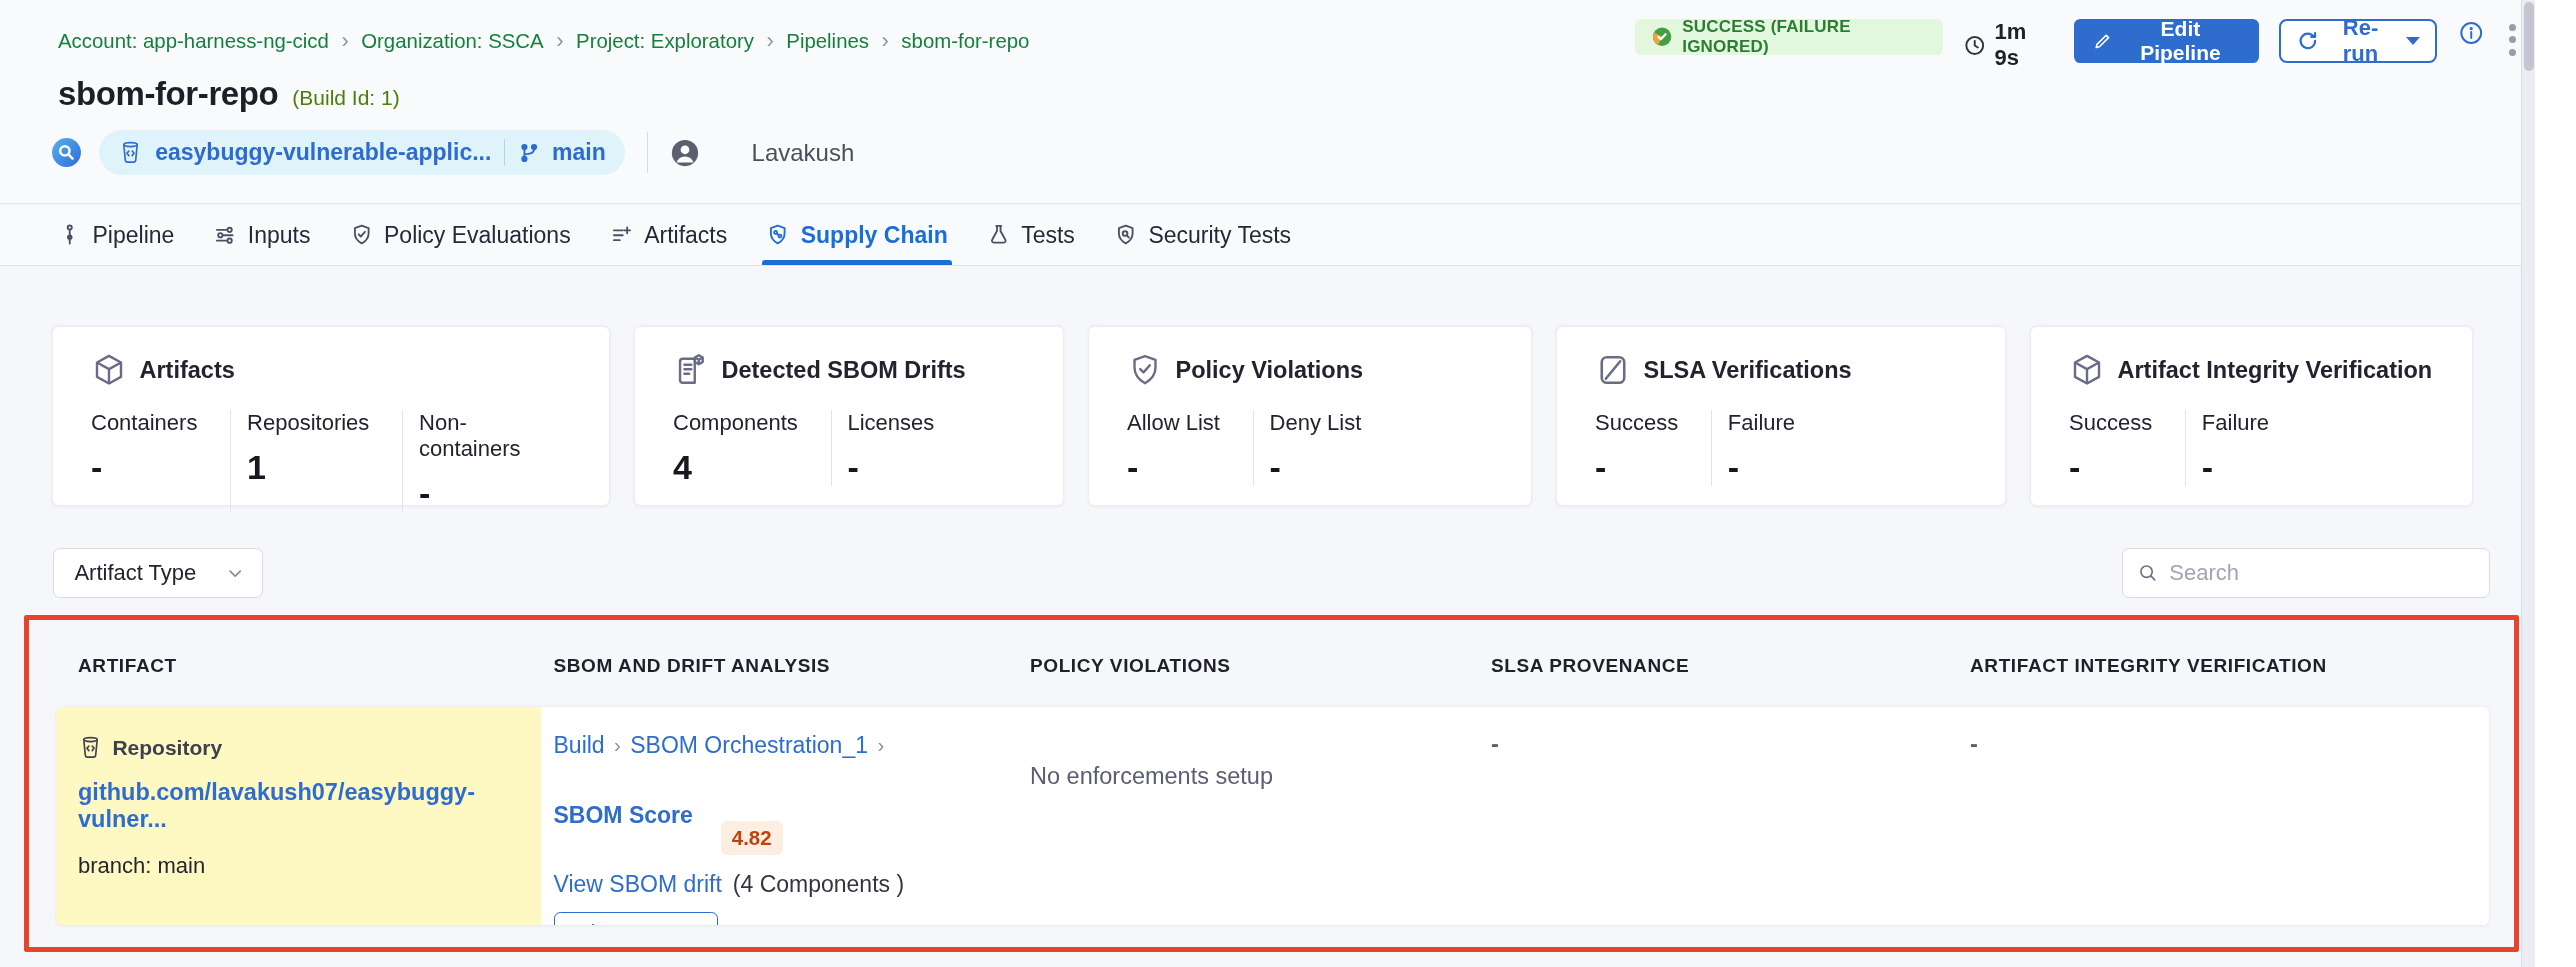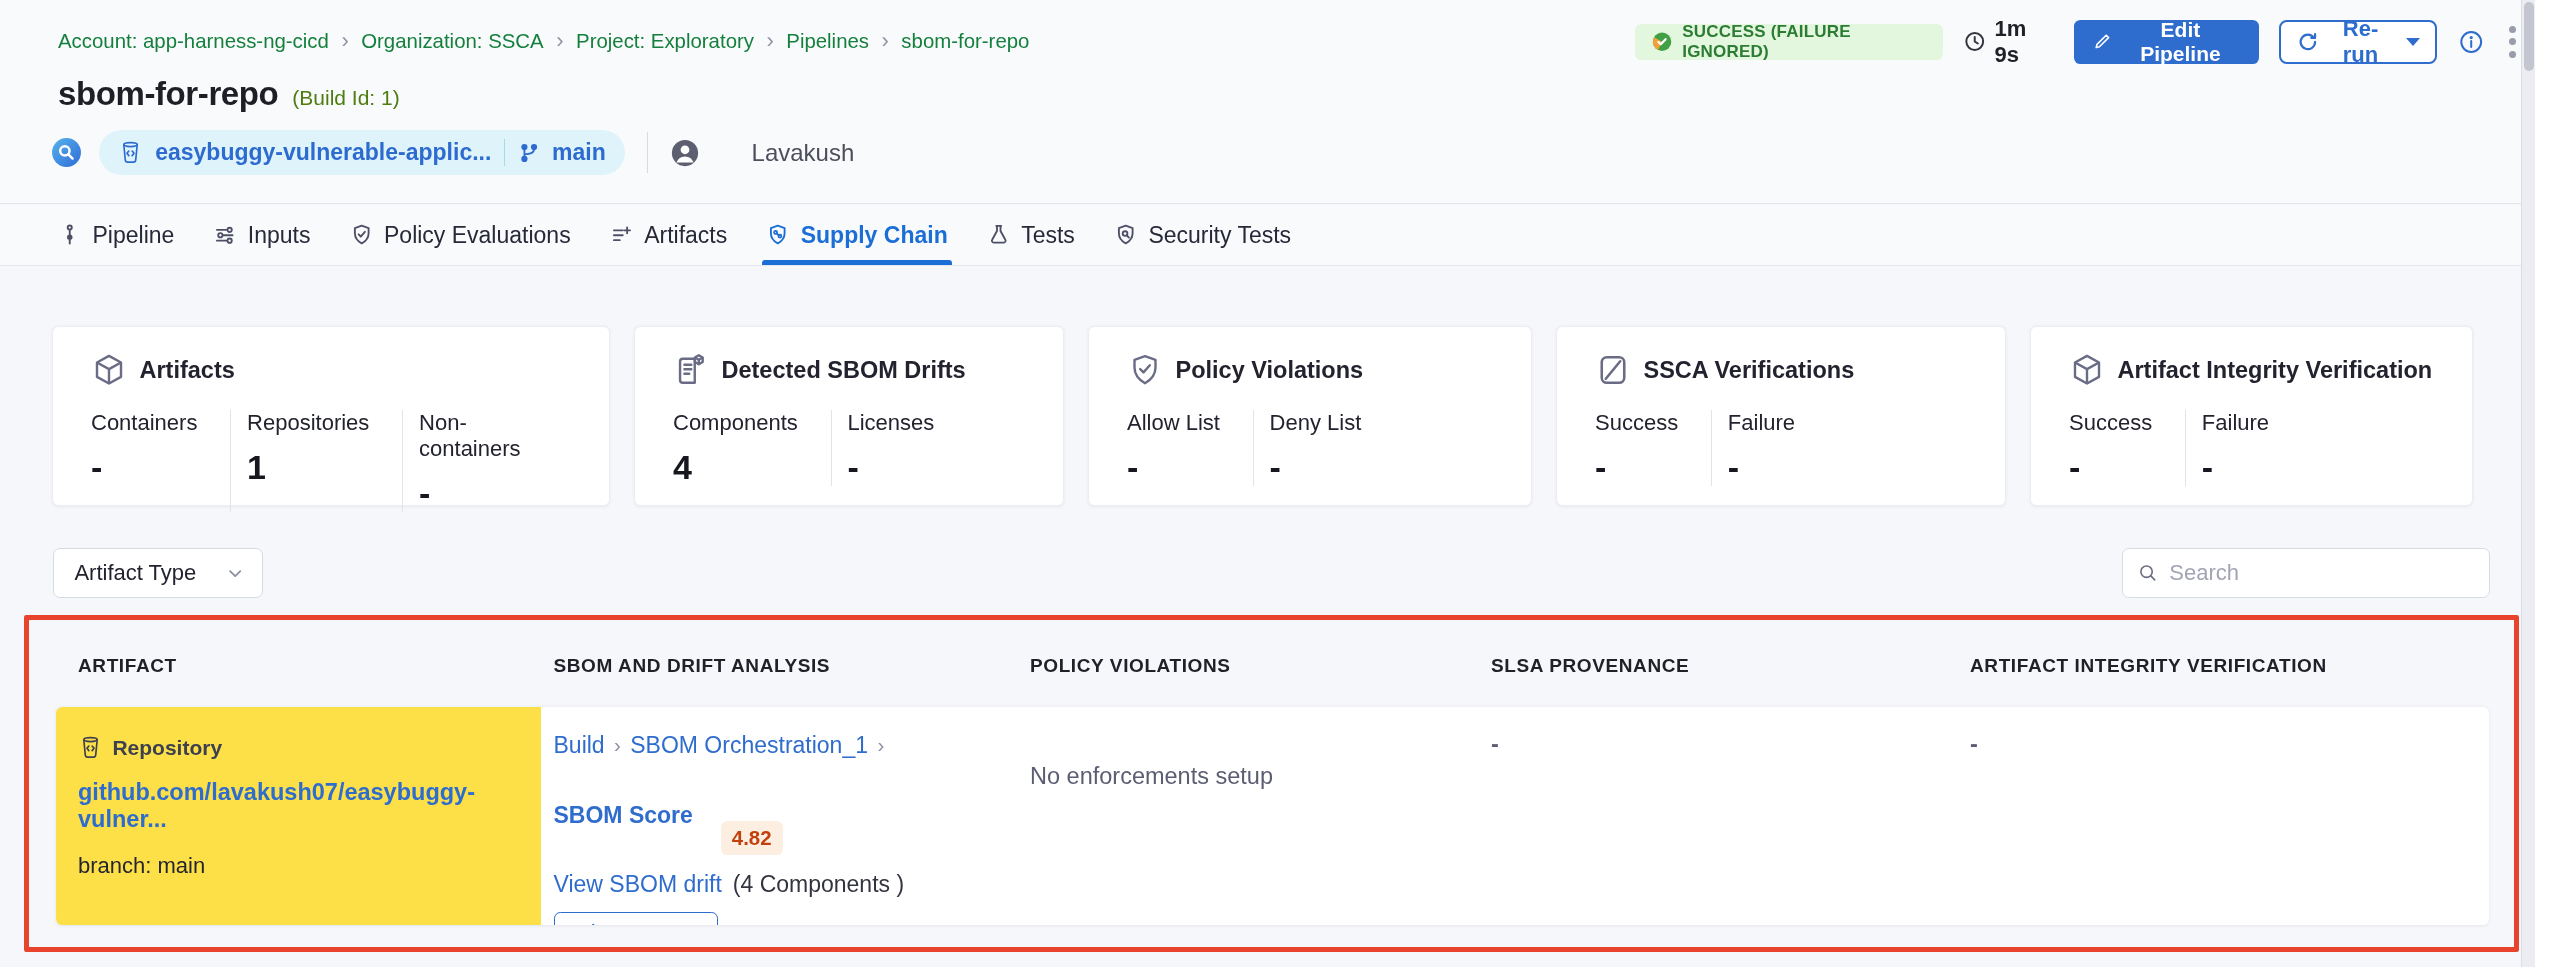--- a/index.html
+++ b/index.html
@@ -10,21 +10,21 @@
   .right-gutter { position:absolute; top:0; left:2535px; width:41px; height:100%; background:#ffffff; }
   .scroll-track { position:absolute; top:0; left:2521px; width:14px; height:100%; background:#ecedf2; border-left:0.8px solid #dcdde4; }
   .scroll-thumb { position:absolute; top:1.6px; left:2524px; width:10.2px; height:69px; background:#c3c5d0; border-radius:5.5px; }
 
   
   .header { position:absolute; top:0; left:0; width:2521px; height:204px; background:#f9fafc; border-bottom:0.8px solid #e6e7ee; }
   .breadcrumb { position:absolute; left:58px; top:28px; display:flex; align-items:center; gap:12.5px; font-size:20.4px; }
   .breadcrumb a { color:#15803d; text-decoration:none; cursor:pointer;text-align:right; }
   .crumb-sep { color:#9093a6; font-size:22px; }
 
-  .header-actions { position:absolute; left:1635px; top:19px; height:45px; display:flex; align-items:center; gap:20.4px; }
+  .header-actions { position:absolute; left:1635px; top:19px; height:45px; display:flex; align-items:flex-start; gap:20.4px; }
   .status-badge { display:flex; align-items:center; gap:9.4px; height:36px; padding:0 15.7px; border-radius:6.3px; background:#e3f6de; }
   .status-badge span { font-size:17px; font-weight:bold; color:#2c7d33; letter-spacing:0.2px; }
   .duration { display:flex; align-items:center; gap:7.8px; font-size:22px; font-weight:bold; color:#1f2028; }
   .btn-primary { display:flex; align-items:center; gap:9.4px; height:44px; padding:0 19px; background:#2e6ccd; border:none; border-radius:6.3px; color:#fff; font-size:21px; font-weight:bold; font-family:inherit; cursor:pointer; }
   .btn-rerun { display:flex; align-items:center; gap:9.4px; height:44px; padding:0 15.7px; background:#fff; border:2px solid #2e6ccd; border-radius:7.8px; color:#2e6ccd; font-size:22px; font-weight:bold; font-family:inherit; cursor:pointer; }
   .caret-down { width:0; height:0; border-left:7px solid transparent; border-right:7px solid transparent; border-top:8.6px solid #2e6ccd; margin-left:3.1px; }
   .kebab { display:flex; flex-direction:column; gap:5.5px; padding:4.7px; cursor:pointer; }
   .kebab i { width:7px; height:7px; border-radius:50%; background:#9a9cab; }
 
   .title-row { position:absolute; left:58px; top:75px; display:flex; align-items:baseline; gap:14px; }
@@ -71,21 +71,21 @@
   
   .annotation { position:absolute; left:23.5px; top:615px; width:2495px; height:337px; border:5.5px solid #e8432c; border-radius:2.3px; pointer-events:none; z-index:6; }
 
   
   .thead { position:absolute; left:56px; top:655px; width:2433px; display:grid; grid-template-columns:485px 489px 461px 479px 1fr; }
   .th { font-size:19px; font-weight:bold; color:#1f2028; letter-spacing:0.6px; }
   .th:nth-child(1){ padding-left:22px; }
   .th:nth-child(2){ padding-left:12.5px; }
 
   .trow { position:absolute; left:56px; top:707px; width:2433px; height:218px; background:#fff; border-radius:6.3px; box-shadow:0 0.8px 3.1px rgba(40,41,61,.08); display:grid; grid-template-columns:485px 489px 461px 479px 1fr; overflow:hidden; }
-  .cell-artifact { background:#fde047; padding:28px 22px 0 22px; }
+  .cell-artifact { background:#fef9c3; padding:28px 22px 0 22px; }
   .chip { display:flex; align-items:center; gap:9.4px; }
   .chip .chip-label { font-size:21px; font-weight:bold; color:#3f404f; }
   .artifact-link { display:block; margin-top:19px; font-size:23.5px; font-weight:bold; color:#2e6ccd; text-decoration:none; }
   .artifact-branch { margin-top:20.4px; font-size:22px; color:#24252f; }
 
   .cell-sbom { padding:25px 0 0 12.5px; }
   .sbom-bc { display:flex; align-items:center; gap:9.4px; font-size:23px; }
   .sbom-bc a { color:#2e6ccd; text-decoration:none; }
   .sbom-sep { color:#8b8da1; font-size:20.4px; }
   .score-row { display:flex; align-items:center; gap:28px; margin-top:17px;text-align:center; }
@@ -361,21 +361,21 @@
     </div>
 
     <div class="card c3">
       <div class="card-head">
         <span class="cicon">
           <svg width="36" height="36" viewBox="0 0 24 24" fill="none" stroke="#6a6c86" stroke-width="1.7" stroke-linecap="round">
             <rect x="4.5" y="3.5" width="15" height="17" rx="3.4"></rect>
               <path d="M16.8 6.2L7.2 17.8"></path>
           </svg>
         </span>
-        <span class="card-title">SSCA Verifications</span>
+        <span class="card-title">SLSA Verifications</span>
       </div>
       <div class="stats">
         <div class="stat">
           <div class="stat-label">Success</div>
           <div class="stat-value">-</div>
         </div>
         <div class="stat">
           <div class="stat-label">Failure</div>
           <div class="stat-value">-</div>
         </div>

